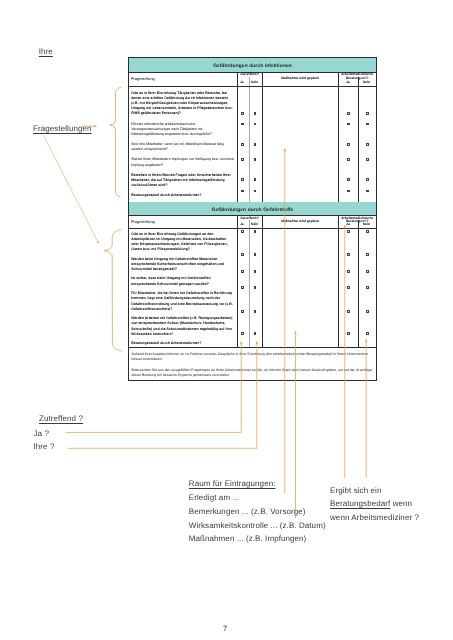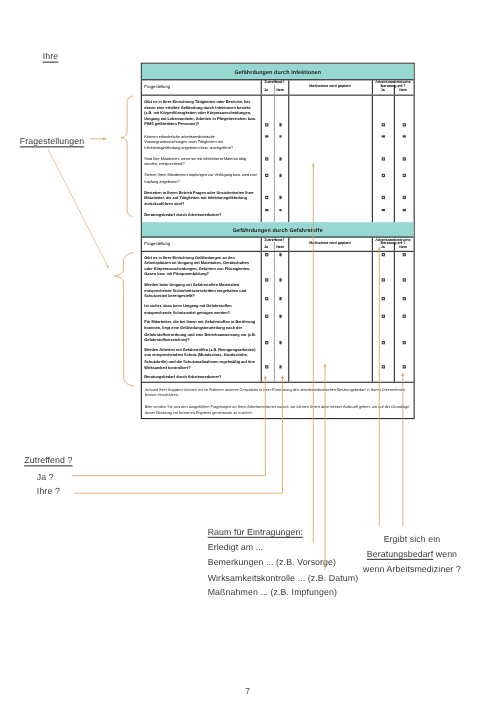--- a/index.html
+++ b/index.html
@@ -56,28 +56,28 @@
   .jn{position:relative;height:4px;display:block;}
   .jndiv{position:absolute;left:11.2px;top:4px;bottom:0.3px;width:0;border-left:0.45px solid #aaa;}
   .jndiv2{left:19.8px;border-left:0.8px solid #2b2b2b;}
   .bdiv{top:0;bottom:0;}
   .foot{font-size:3.5px;line-height:5.4px;color:#222;padding:3.6px 2.6px 1.4px;}
   .foot p{margin:0 0 5.3px;}
   .foot p:last-child{margin-bottom:0;}
   .footwrap{border-top:1.1px solid #2b2b2b;}
   
   #a-thema{left:38.8px;top:46.8px;}
-  #a-frage{left:18px;top:124px;}
-  #a-zutr{left:22px;top:414px;}
+  #a-frage{left:33px;top:124px;}
+  #a-zutr{left:39px;top:414px;}
   #a-ja{left:33.5px;top:428.5px;}
   #a-nein{left:33.5px;top:442px;}
   #a-raum{position:absolute;left:160.8px;top:477.3px;margin-left:28px;}
   #a-raum .ann{position:static;display:block;line-height:13.8px;}
   #a-berat{position:absolute;left:330px;top:484px;}
-  #a-berat .ann{position:static;display:block;line-height:13.3px;text-align:center;}
+  #a-berat .ann{position:static;display:block;line-height:13.3px;}
   #arrows{position:absolute;left:0;top:0;pointer-events:none;z-index:5;}
   #pagenum{left:223px;top:624px;font-size:7.5px;color:#3a3a3a;}
 </style>
 </head>
 <body>
 
 <div class="page">
 
   <div class="ann u" id="a-thema">Ihre</div>
   <div class="ann u" id="a-frage">Fragestellungen</div>

